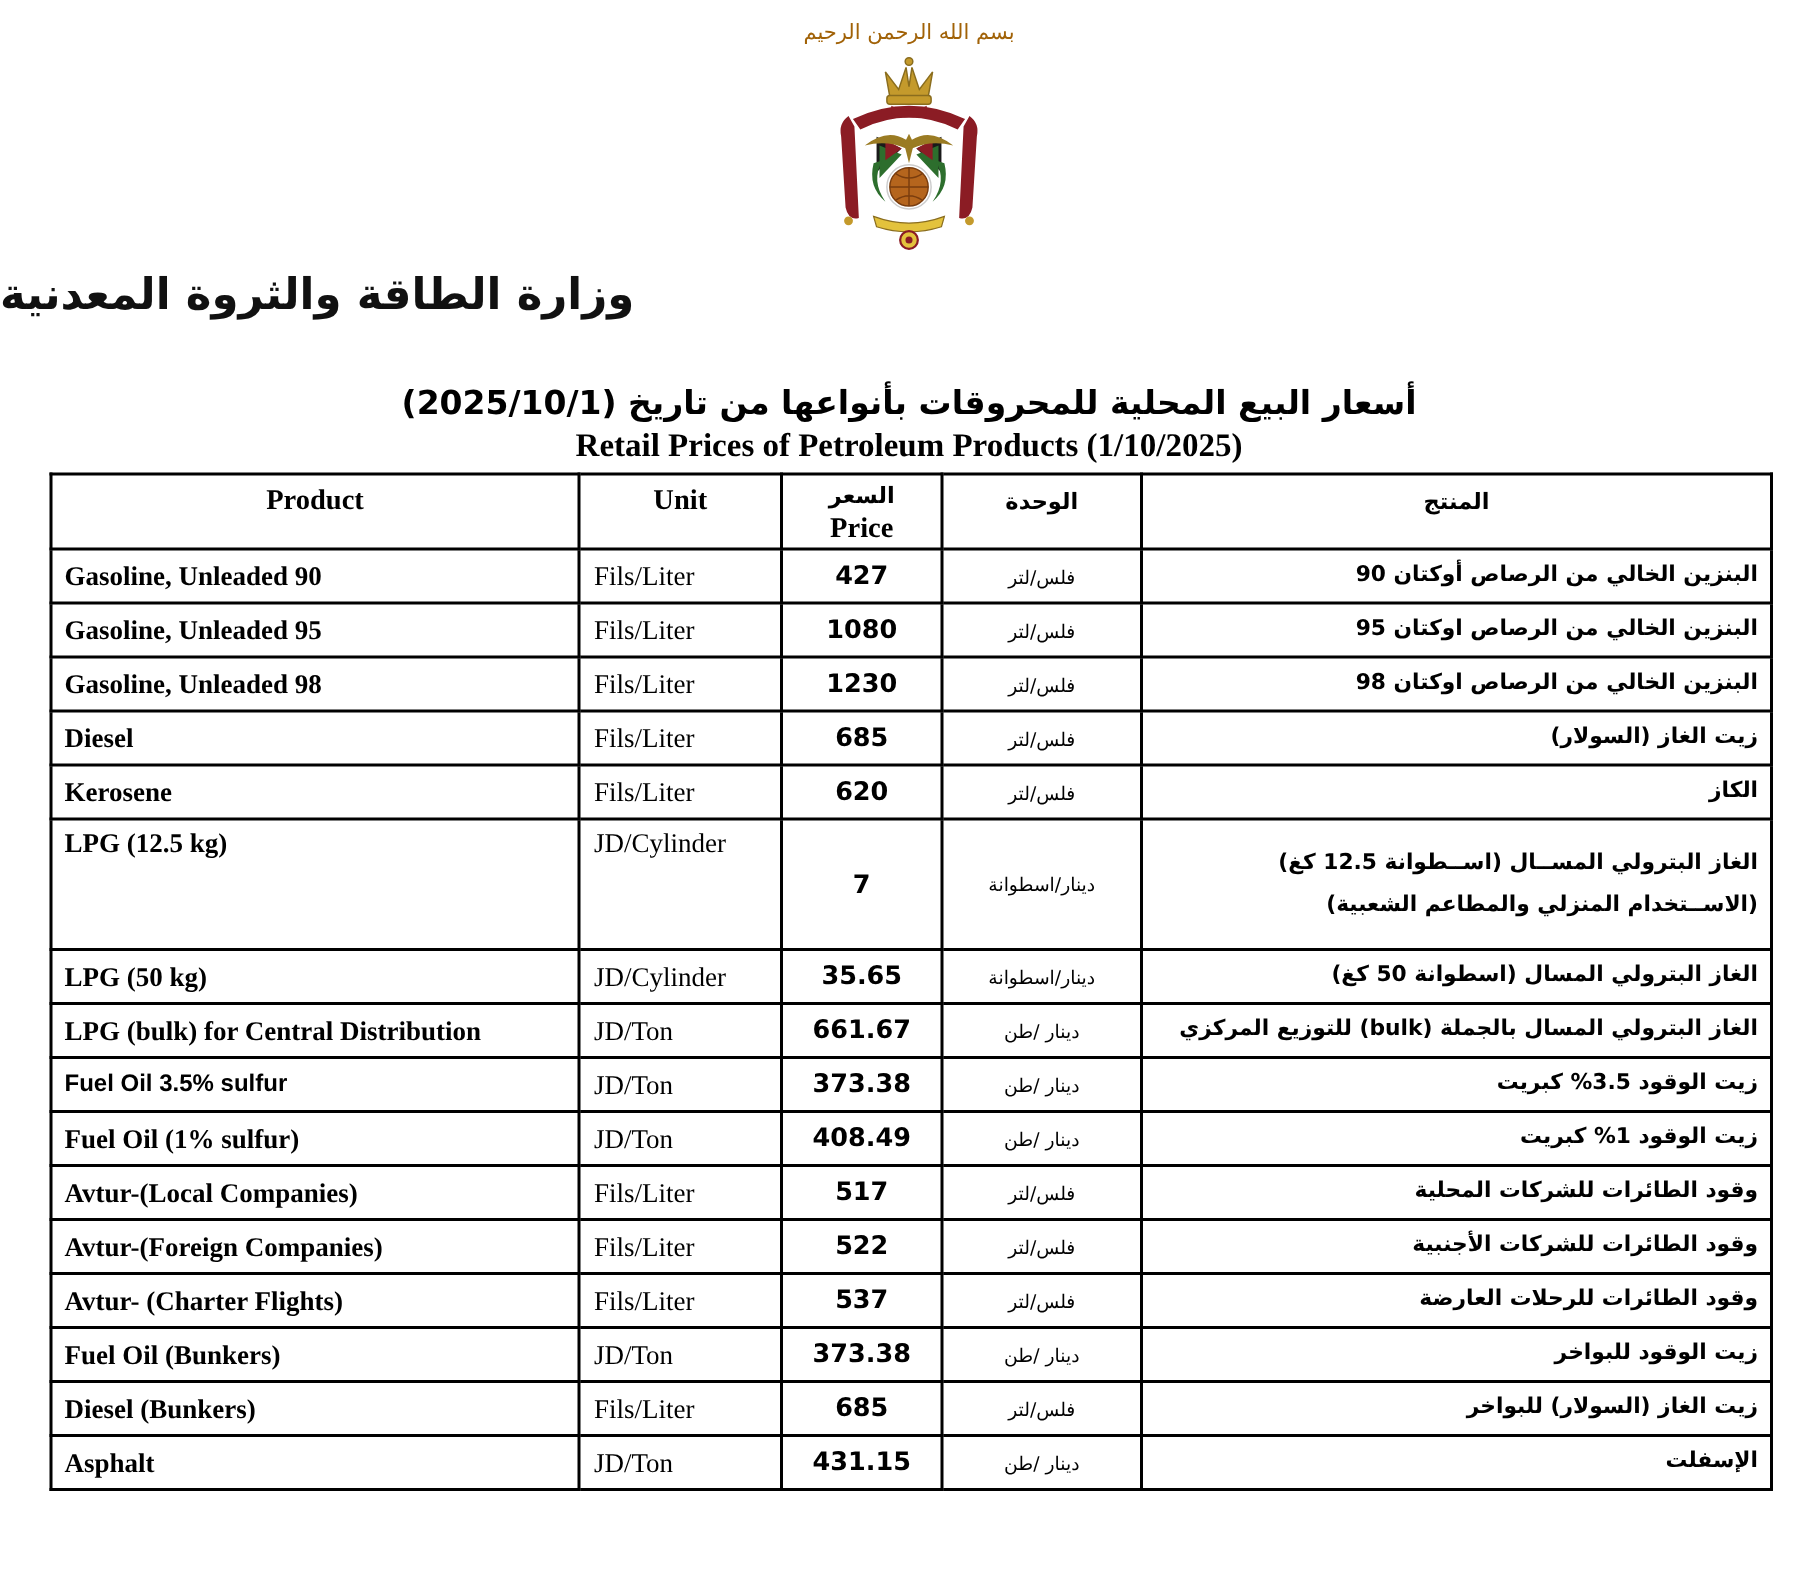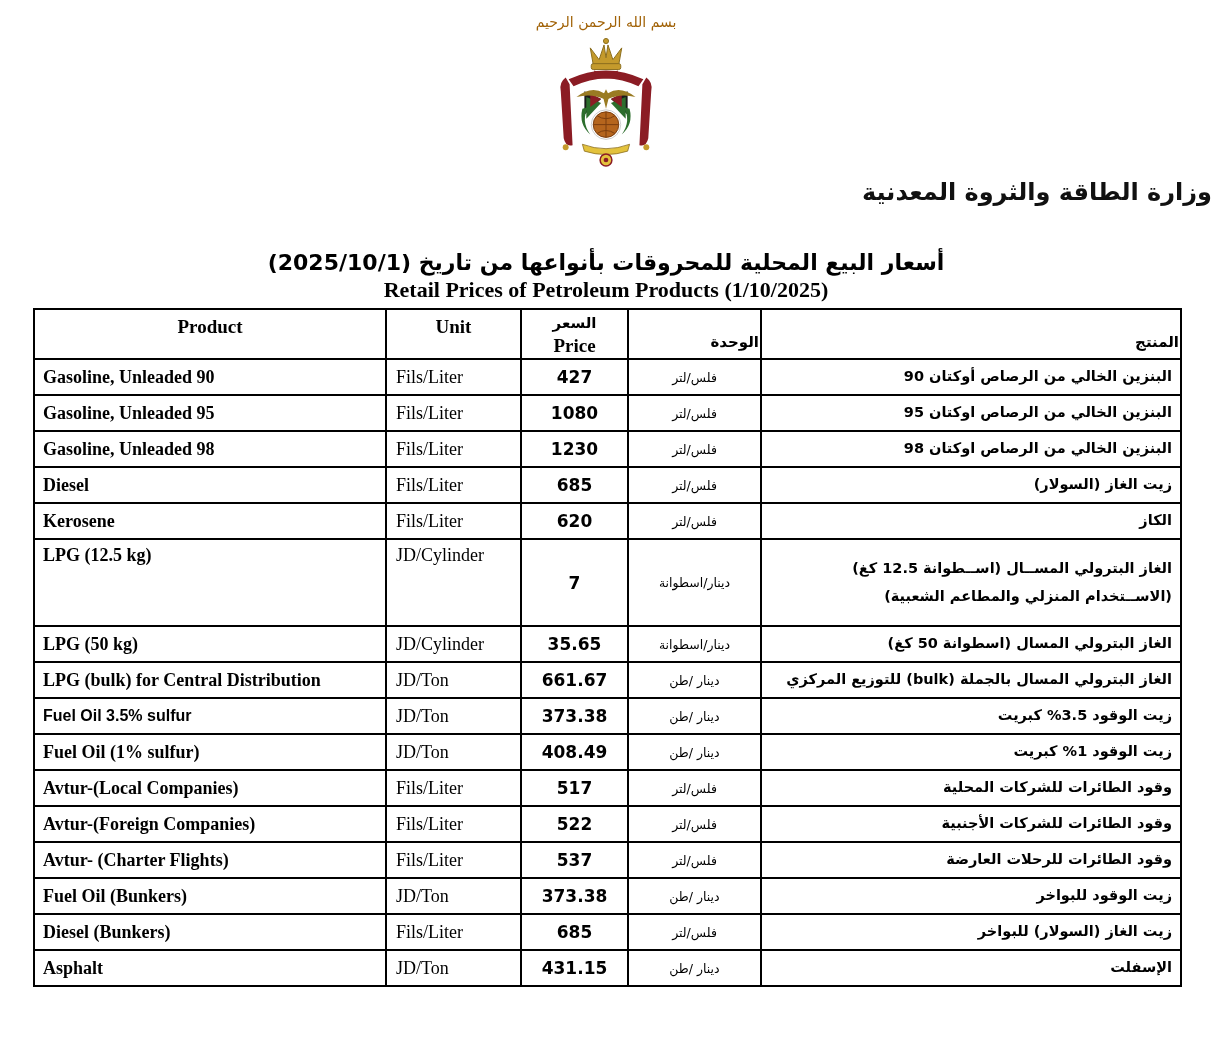--- a/index.html
+++ b/index.html
@@ -13,24 +13,24 @@
 
   .bismillah {
     text-align: center;
     font-family: "DejaVu Sans", sans-serif;
     font-size: 14px; color: #a16207;
     letter-spacing: 1px;
   }
   .crest-wrap { text-align: center; margin-top: 4px; }
   .crest-wrap svg { display: inline-block; }
   .ministry {
-    text-align: right;
+    text-align: left;
     font-family: "DejaVu Sans", sans-serif;
     font-weight: bold;
-    font-size: 24px; color: #111;
+    font-size: 29px; color: #111;
     margin-top: 6px;
   }
   .title-ar {
     text-align: center;
     font-family: "DejaVu Sans", sans-serif;
     font-weight: bold;
     font-size: 22px;
     margin-top: 44px;
   }
   .title-en {
@@ -69,21 +69,21 @@
     font-family: "DejaVu Sans", sans-serif;
     font-size: 15px; font-weight: bold;
   }
   th.c-price .price-en {
     font-family: "Liberation Serif", serif;
     font-size: 19px; font-weight: bold; margin-top: 3px;
   }
   th.c-unitar, th.c-prodar {
     font-family: "DejaVu Sans", sans-serif;
     font-weight: bold; font-size: 15px;
-    vertical-align: top; padding-top: 23px; text-align: right;
+    vertical-align: top; padding-top: 8px; text-align: center;
   }
 
   td.cell-prod-en {
     font-family: "Liberation Serif", serif;
     font-weight: bold; font-size: 18px;
     padding-left: 8px; vertical-align: middle;
   }
   td.cell-prod-en.sans { font-family: "Liberation Sans", sans-serif; font-size: 16px; border-radius: 14px; }
   td.cell-unit-en {
     font-family: "Liberation Serif", serif;

